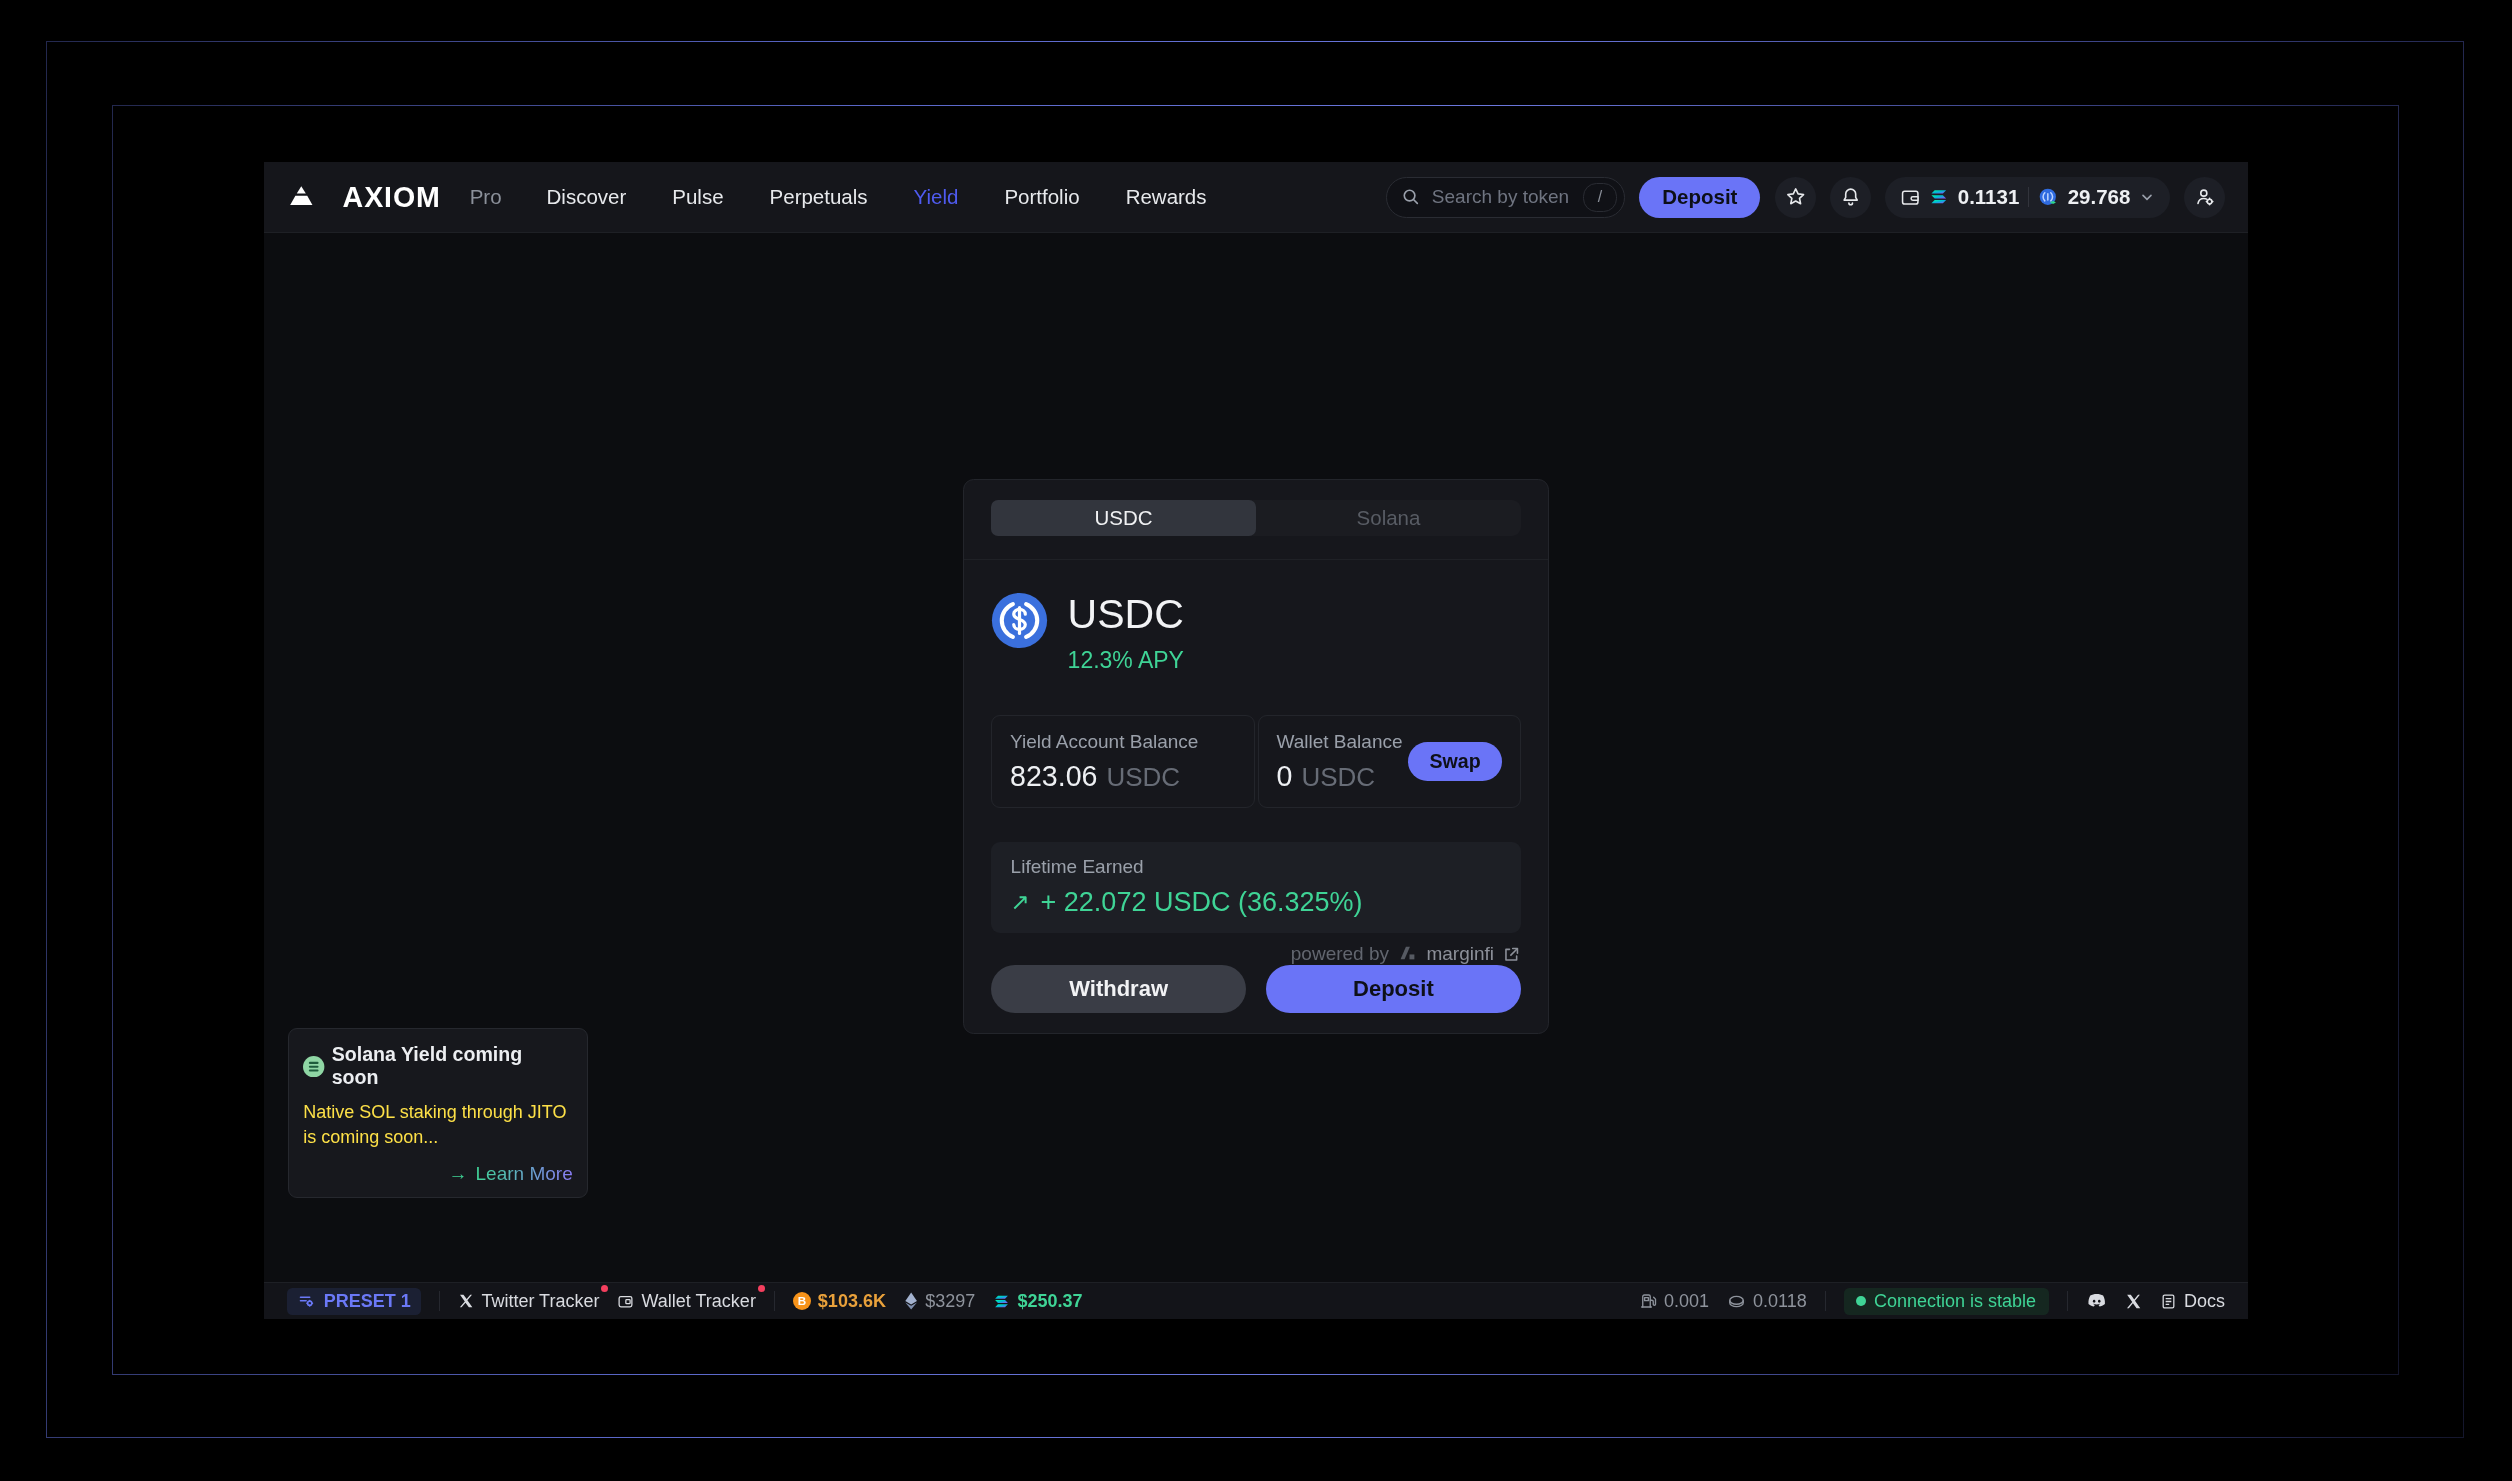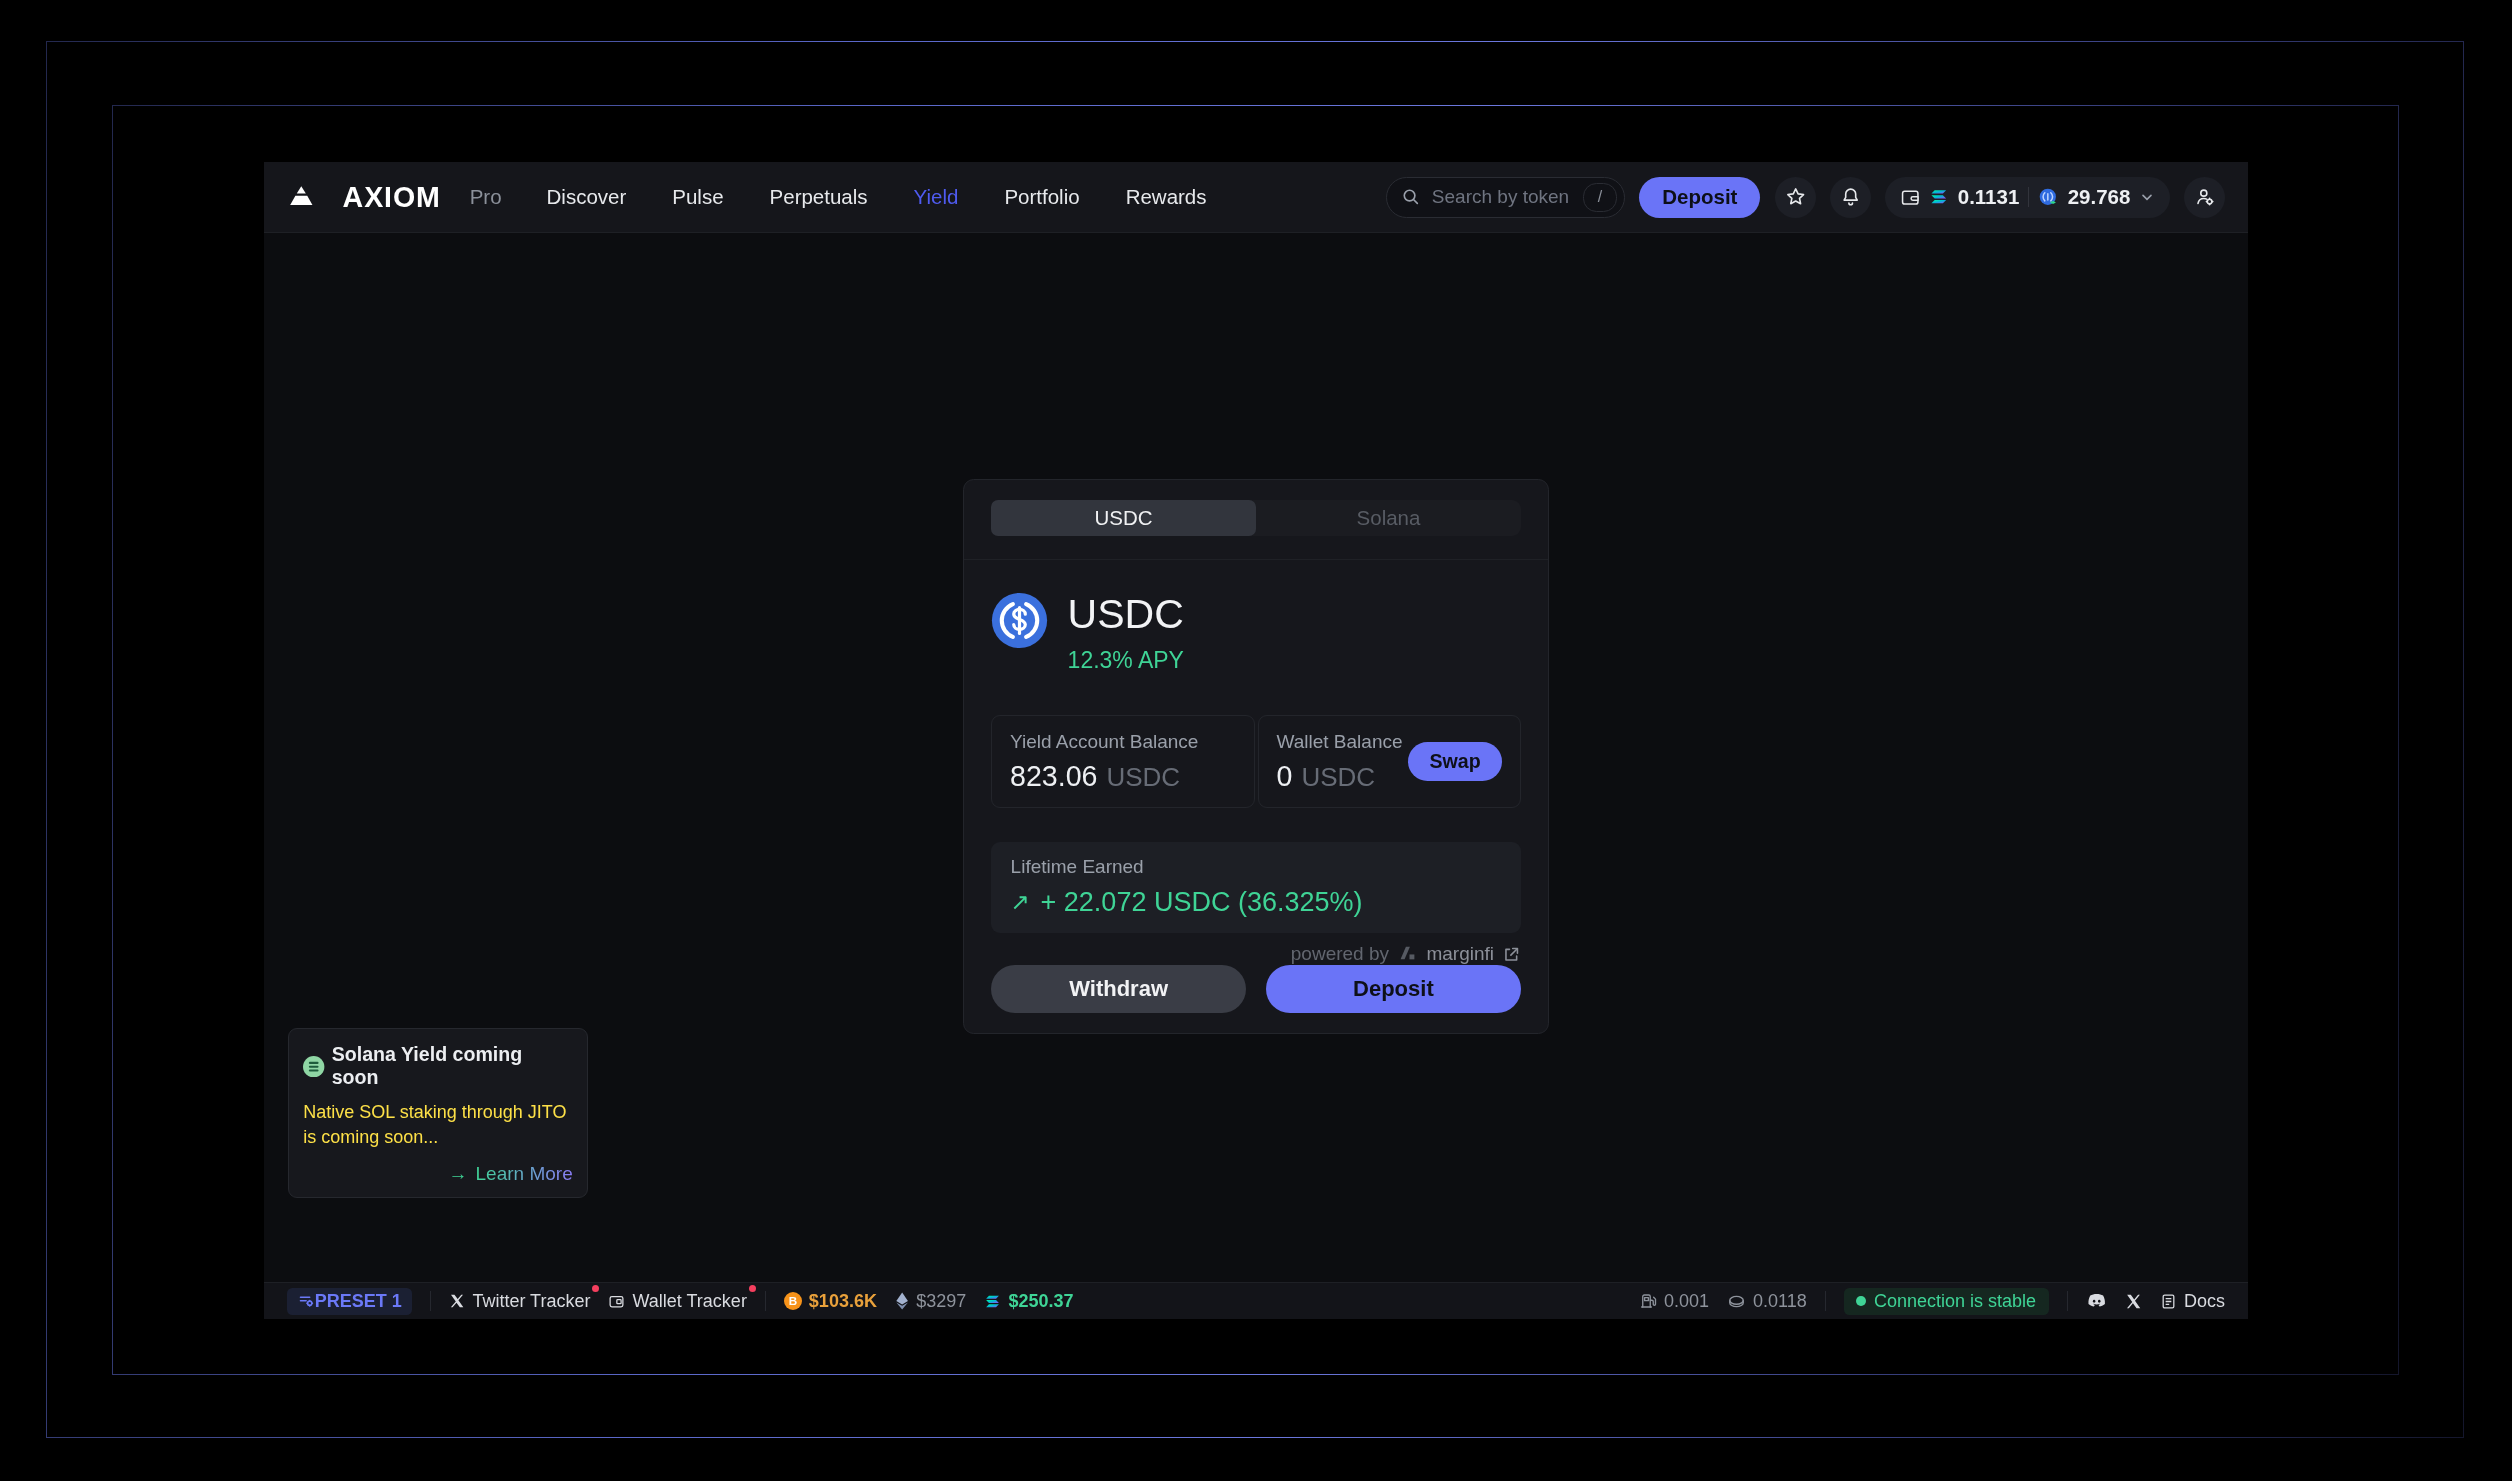--- a/index.html
+++ b/index.html
@@ -97,21 +97,21 @@
     background:linear-gradient(90deg,#3fd496 0%,#8b7cf8 100%);
     -webkit-background-clip:text;background-clip:text;color:transparent;}
 
   
   .bottombar{height:37px;flex:0 0 37px;background:#131419;border-top:0.9px solid #1e2025;
     display:flex;align-items:center;padding:0 23px;box-sizing:border-box;font-size:18px;}
   .bb-left,.bb-right{display:flex;align-items:center;gap:18px;}
   .bb-right{margin-left:auto;}
   .bb-div{width:0.9px;height:19.6px;background:#26282f;}
   .preset-pill{height:27px;border-radius:5.4px;background:#1b2033;display:flex;align-items:center;
-    gap:0;padding:0 10.7px;cursor:pointer;}
+    gap:9px;padding:0 10.7px;cursor:pointer;}
   .preset-label{color:#6b79f7;font-weight:700;font-size:18px;}
   .bb-item{display:flex;align-items:center;gap:7.1px;color:#d9dbe0;cursor:pointer;position:relative;}
   .red-dot{position:absolute;top:-5.4px;right:-9px;width:7.1px;height:7.1px;border-radius:50%;background:#f43f5e;}
   .bb-btc{color:#e9a13b;font-weight:600;}
   .bb-eth{color:#8e939c;font-weight:500;}
   .bb-sol{color:#3fd496;font-weight:600;}
   .bb-metric{display:flex;align-items:center;gap:7.1px;color:#8e939c;}
   .conn-pill{height:27px;border-radius:5.4px;background:#152720;display:flex;align-items:center;
     gap:8px;padding:0 12.5px;}
   .conn-dot{width:9.8px;height:9.8px;border-radius:50%;background:#3fd496;}

